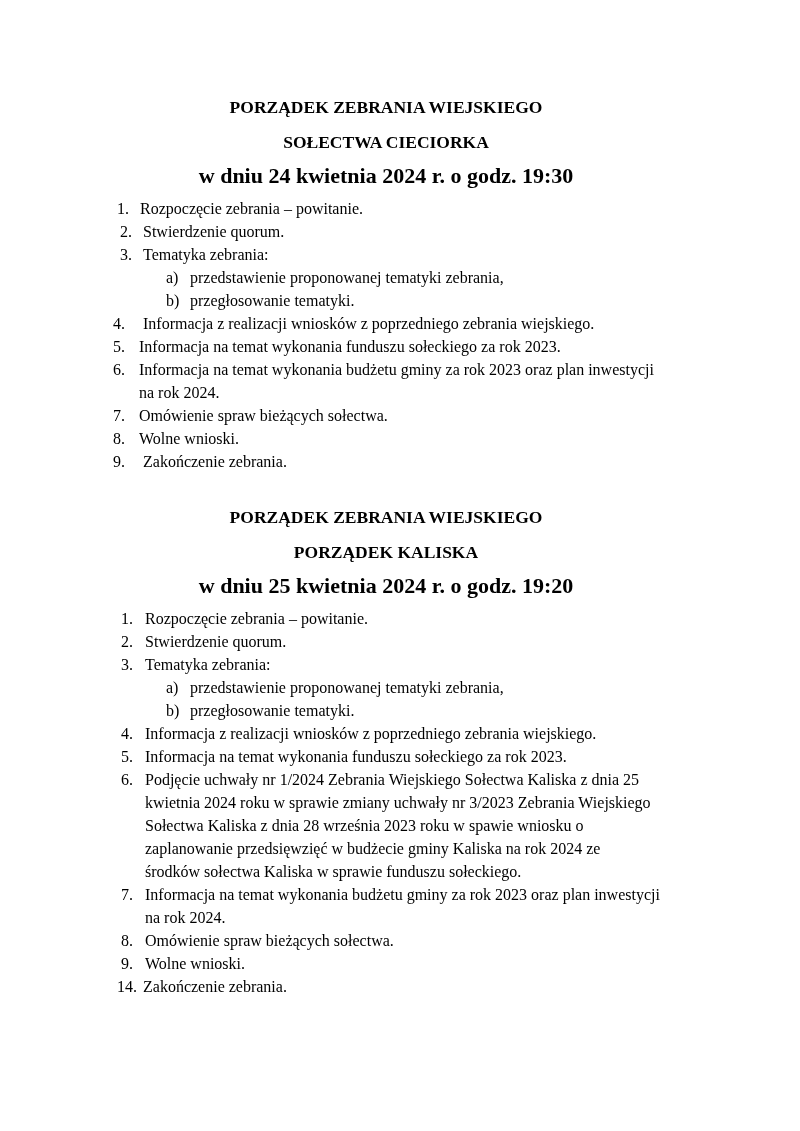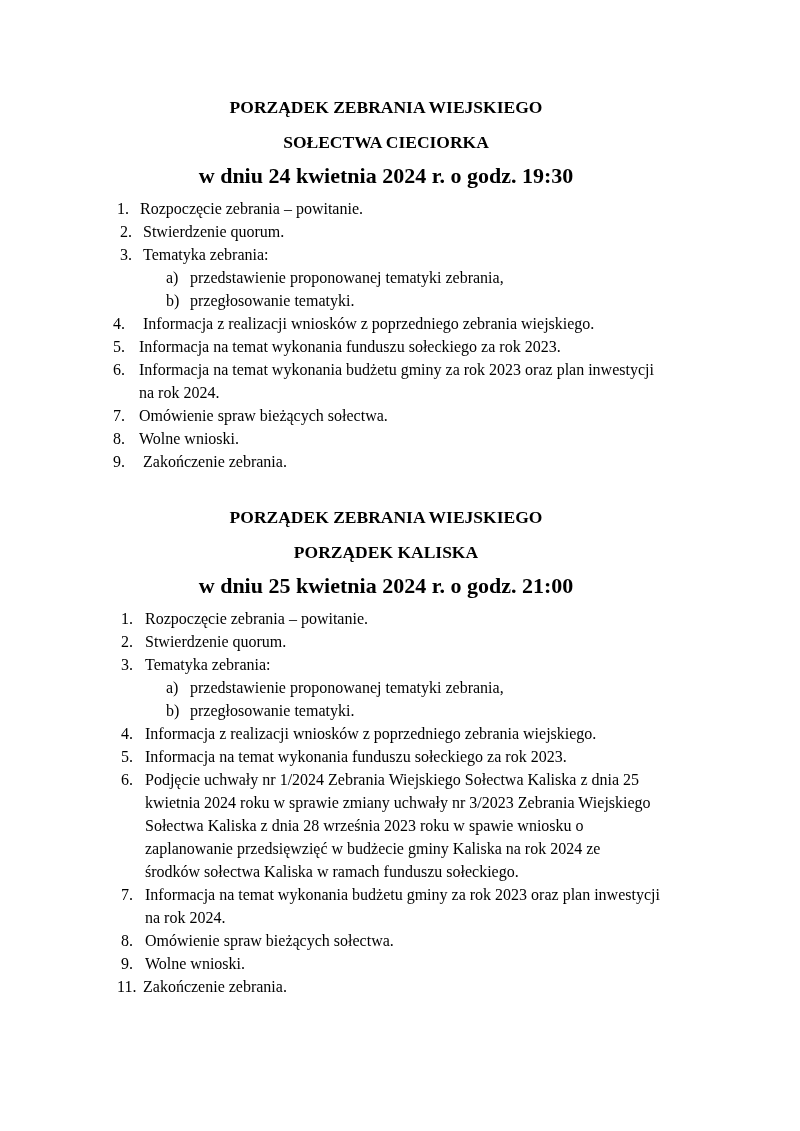--- a/index.html
+++ b/index.html
@@ -68,21 +68,21 @@
     </div>
     <div class="line" style="top:452px">
       <span class="num" style="left:113px">9.</span>
       <span class="txt" style="left:143px">Zakończenie zebrania.</span>
     </div>
   </div>
 
   <div>
     <div class="heading" style="top:507px">PORZĄDEK ZEBRANIA WIEJSKIEGO</div>
     <div class="heading" style="top:542px">PORZĄDEK KALISKA</div>
-    <div class="heading date" style="top:576px">w dniu 25 kwietnia 2024 r. o godz. 21:00</div>
+    <div class="heading date" style="top:576px">w dniu 25 kwietnia 2024 r. o godz. 19:20</div>
 
     <div class="line" style="top:609px">
       <span class="num" style="left:121px">1.</span>
       <span class="txt" style="left:145px">Rozpoczęcie zebrania – powitanie.</span>
     </div>
     <div class="line" style="top:632px">
       <span class="num" style="left:121px">2.</span>
       <span class="txt" style="left:145px">Stwierdzenie quorum.</span>
     </div>
     <div class="line" style="top:655px">
@@ -112,36 +112,36 @@
     <div class="line" style="top:793px">
       <span class="txt" style="left:145px">kwietnia 2024 roku w sprawie zmiany uchwały nr 3/2023 Zebrania Wiejskiego</span>
     </div>
     <div class="line" style="top:816px">
       <span class="txt" style="left:145px">Sołectwa Kaliska z dnia 28 września 2023 roku w spawie wniosku o</span>
     </div>
     <div class="line" style="top:839px">
       <span class="txt" style="left:145px">zaplanowanie przedsięwzięć w budżecie gminy Kaliska na rok 2024 ze</span>
     </div>
     <div class="line" style="top:862px">
-      <span class="txt" style="left:145px">środków sołectwa Kaliska w ramach funduszu sołeckiego.</span>
+      <span class="txt" style="left:145px">środków sołectwa Kaliska w sprawie funduszu sołeckiego.</span>
     </div>
     <div class="line" style="top:885px">
       <span class="num" style="left:121px">7.</span>
       <span class="txt" style="left:145px">Informacja na temat wykonania budżetu gminy za rok 2023 oraz plan inwestycji</span>
     </div>
     <div class="line" style="top:908px">
       <span class="txt" style="left:145px">na rok 2024.</span>
     </div>
     <div class="line" style="top:931px">
       <span class="num" style="left:121px">8.</span>
       <span class="txt" style="left:145px">Omówienie spraw bieżących sołectwa.</span>
     </div>
     <div class="line" style="top:954px">
       <span class="num" style="left:121px">9.</span>
       <span class="txt" style="left:145px">Wolne wnioski.</span>
     </div>
     <div class="line" style="top:977px">
-      <span class="num" style="left:117px">11.</span>
+      <span class="num" style="left:117px">14.</span>
       <span class="txt" style="left:143px">Zakończenie zebrania.</span>
     </div>
   </div>
 
 </div>
 
 </body></html>

